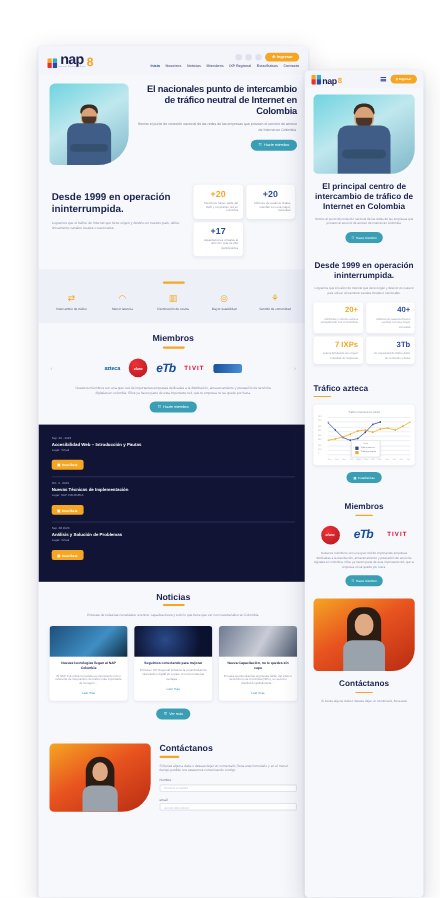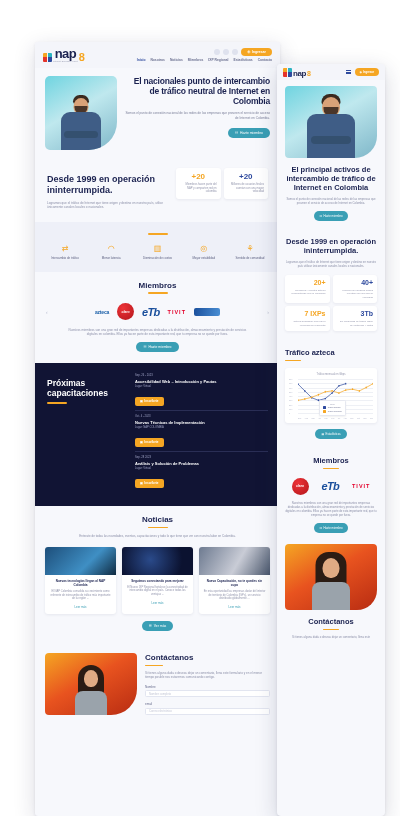--- a/index.html
+++ b/index.html
@@ -254,20 +254,24 @@
       </div>
       <div class="stats">
         <div class="stat">
           <div class="stat-n or">+20</div>
           <div class="stat-d">Miembros hacen parte del NAP y comparten red en colombia</div>
         </div>
         <div class="stat">
           <div class="stat-n bl">+20</div>
           <div class="stat-d">Millones de usuarios finales cuentan con una mayor velocidad</div>
         </div>
+        <div class="stat">
+          <div class="stat-n bl">+17</div>
+          <div class="stat-d">capacitaciones virtuales al año con más de 250 participantes</div>
+        </div>
       </div>
     </div>
 
     <div class="d-benefits">
       <div class="underline"></div>
       <div class="ben-row">
         <div class="ben">
           <div class="ben-ico">⇄</div>
           <div class="ben-lbl">Intercambio de tráfico</div>
         </div>
@@ -309,24 +313,20 @@
       <div class="mem-p">Nuestros miembros son una gran red de importantes empresas dedicadas a la distribución, almacenamiento y prestación de servicios digitales en colombia. Ellos ya hacen parte de esta importante red, que tu empresa no se quede por fuera.</div>
       <div class="ctr" style="margin-top:6px">
         <button class="btn-teal" style="margin:0">
           <span>☷</span>
           <span>Hazte miembro</span>
         </button>
       </div>
     </div>
 
     <div class="d-train">
-      <div class="tr-l">
-        <div class="tr-h">Próximas capacitaciones</div>
-        <div class="underline" style="margin:4px 0 0 0"></div>
-      </div>
       <div class="tr-list">
         <div class="tr-item">
           <div class="tr-date">Sep. 26 - 2023</div>
           <div class="tr-title">Accesibilidad Web – Introducción y Pautas</div>
           <div class="tr-place">Lugar: Virtual</div>
           <button class="btn-or">
             <span>▣</span>
             <span>Inscríbete</span>
           </button>
         </div>
@@ -441,21 +441,21 @@
     <div class="m-hero">
       <div class="m-hero-img">
         <div class="person" style="width:52px;height:68px;">
           <span class="p-hair" style="width:19px;height:11px;top:4px"></span>
           <span class="p-head" style="width:18px;height:20px;top:7px"></span>
           <span class="p-beard" style="width:15px;height:9px;top:17px"></span>
           <span class="p-body" style="width:48px;height:44px"></span>
           <span class="p-arm" style="width:40px;height:8px;bottom:14px"></span>
         </div>
       </div>
-      <div class="m-h1">El principal activos de intercambio de tráfico de Internet en Colombia</div>
+      <div class="m-h1">El principal centro de intercambio de tráfico de Internet en Colombia</div>
       <div class="m-p">Somos el punto de conexión nacional de las redes de las empresas que proveen el servicio de acceso de Internet en Colombia.</div>
       <div class="m-ctr" style="margin-top:6px">
         <button class="m-btn-teal">
           <span>☷</span>
           <span>Hazte miembro</span>
         </button>
       </div>
     </div>
 
     <div class="m-sec">

